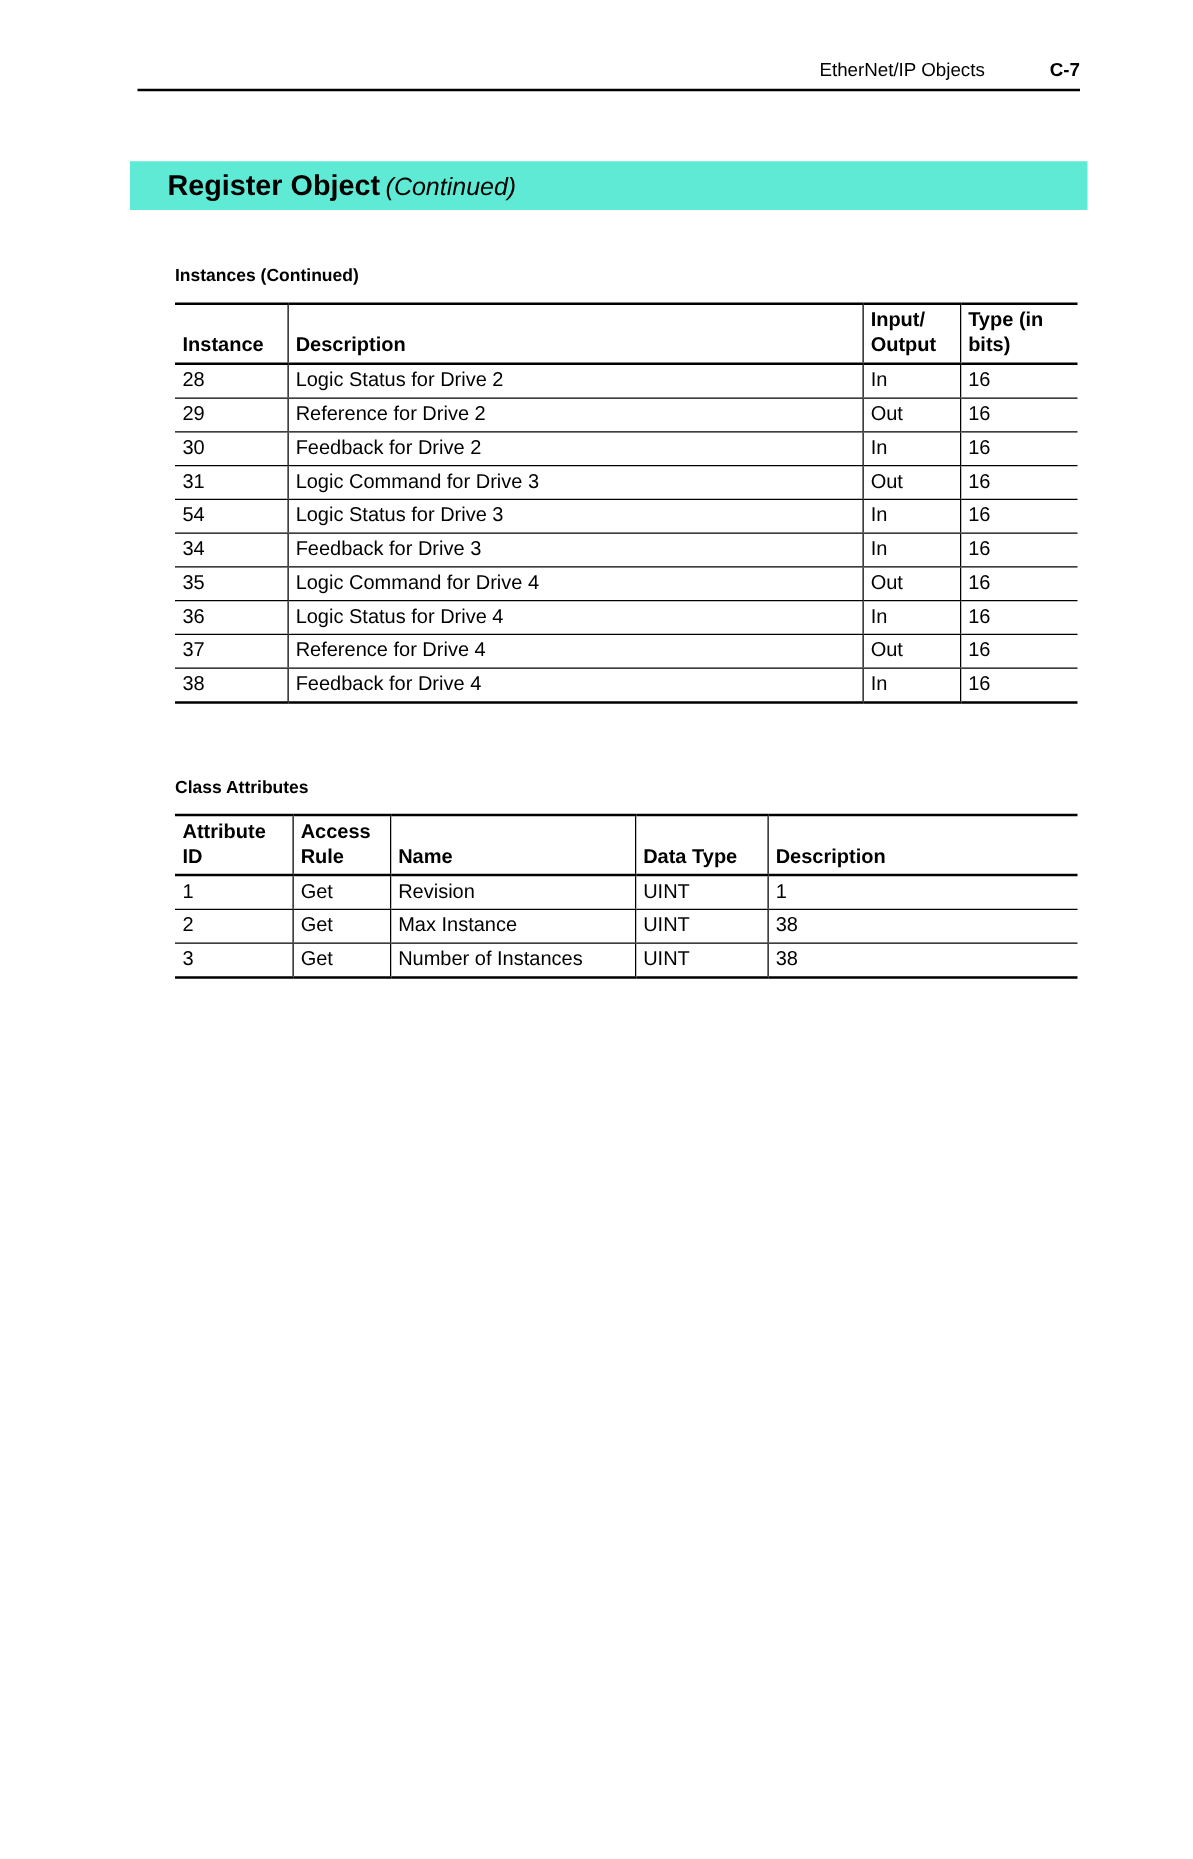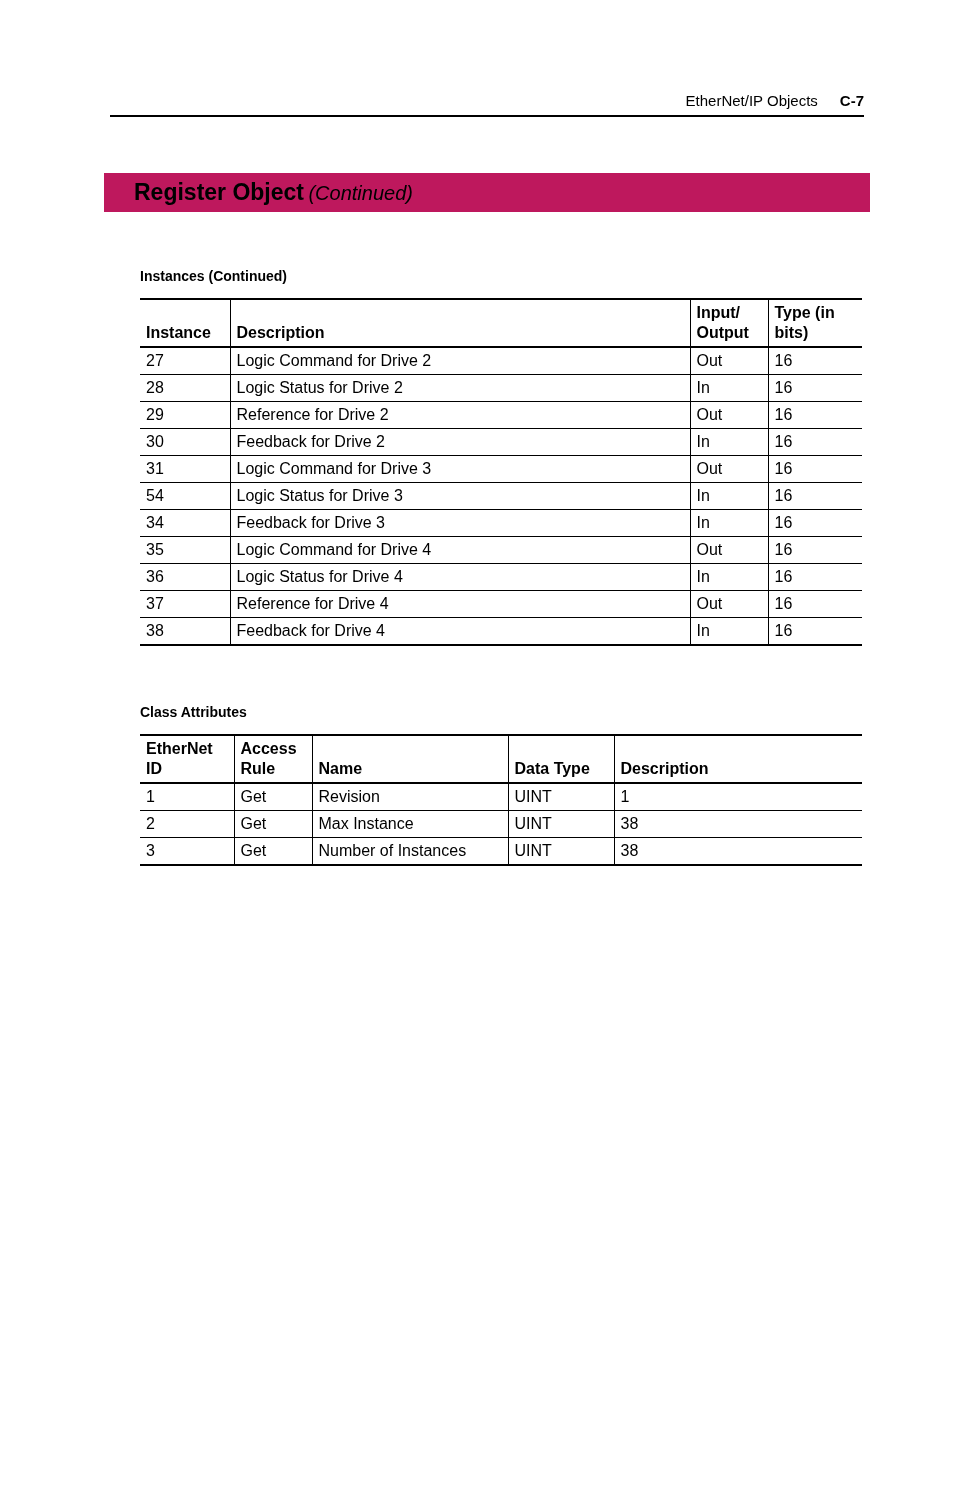--- a/index.html
+++ b/index.html
@@ -12,34 +12,33 @@
     height: 1487px;
     box-sizing: border-box;
   }
   .page {
     padding: 48px 90px 0 110px;
   }
   .running-head {
     display: flex;
     justify-content: flex-end;
     align-items: baseline;
-    gap: 22px;
+    gap: 52px;
     font-size: 15px;
     margin-bottom: 6px;
-    margin-top: 44px;
   }
   .running-head .pagenum { font-weight: bold; }
   .rule-top {
     border-top: 2px solid #000;
     margin-bottom: 56px;
   }
   .section-band {
-    background: #be185d;
+    background: #5eead4;
     padding: 6px 0 6px 30px;
-    margin: 0 -6px 56px -6px;
+    margin: 0 -6px 44px -6px;
   }
   .section-band .title {
     font-weight: bold;
     font-size: 23px;
   }
   .section-band .cont {
     font-style: italic;
     font-size: 20px;
     font-weight: normal;
   }
@@ -127,26 +126,20 @@
         <th>Instance</th>
         <th>Description</th>
         <th>Input/
 Output</th>
         <th>Type
 (in bits)</th>
       </tr>
     </thead>
     <tbody id="instances-body">
         <tr>
-          <td>27</td>
-          <td>Logic Command for Drive 2</td>
-          <td>Out</td>
-          <td>16</td>
-        </tr>
-        <tr>
           <td>28</td>
           <td>Logic Status for Drive 2</td>
           <td>In</td>
           <td>16</td>
         </tr>
         <tr>
           <td>29</td>
           <td>Reference for Drive 2</td>
           <td>Out</td>
           <td>16</td>
@@ -207,21 +200,21 @@
   <table class="classattr">
     <colgroup>
         <col class="c1">
         <col class="c2">
         <col class="c3">
         <col class="c4">
         <col class="c5">
       </colgroup>
     <thead>
       <tr>
-        <th>EtherNet
+        <th>Attribute
 ID</th>
         <th>Access
 Rule</th>
         <th>Name</th>
         <th>Data Type</th>
         <th>Description</th>
       </tr>
     </thead>
     <tbody id="classattr-body">
         <tr>

